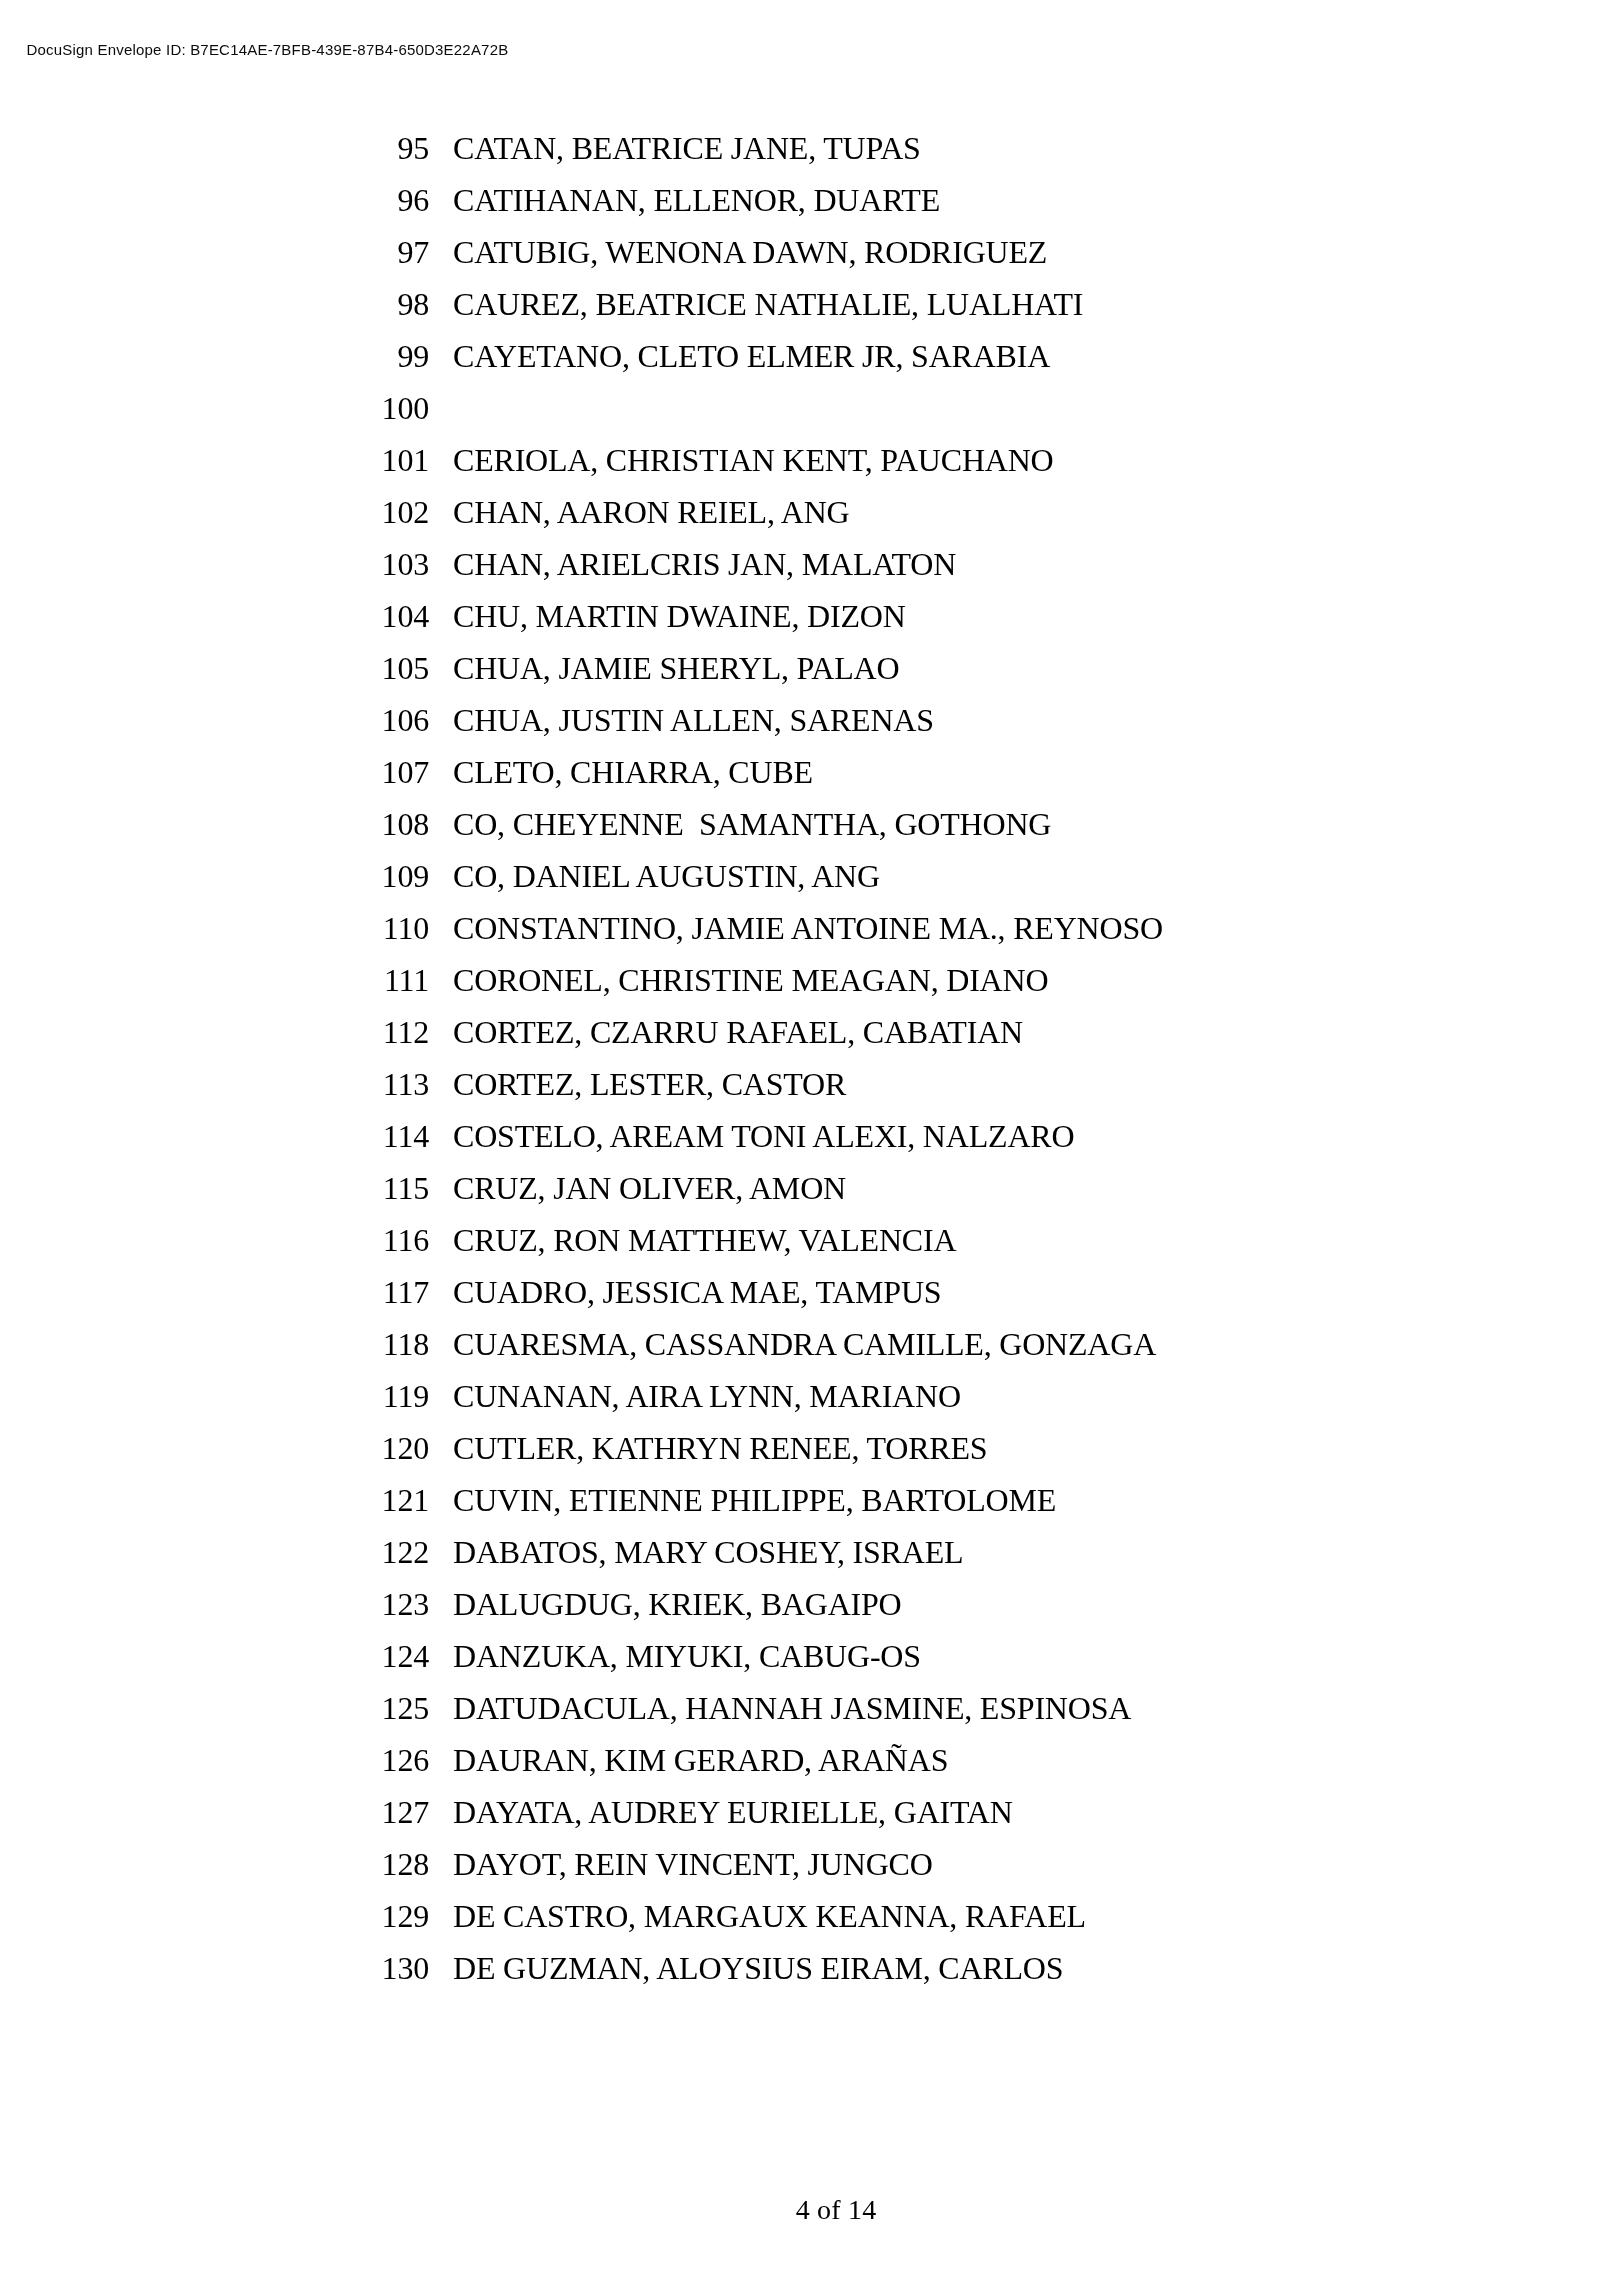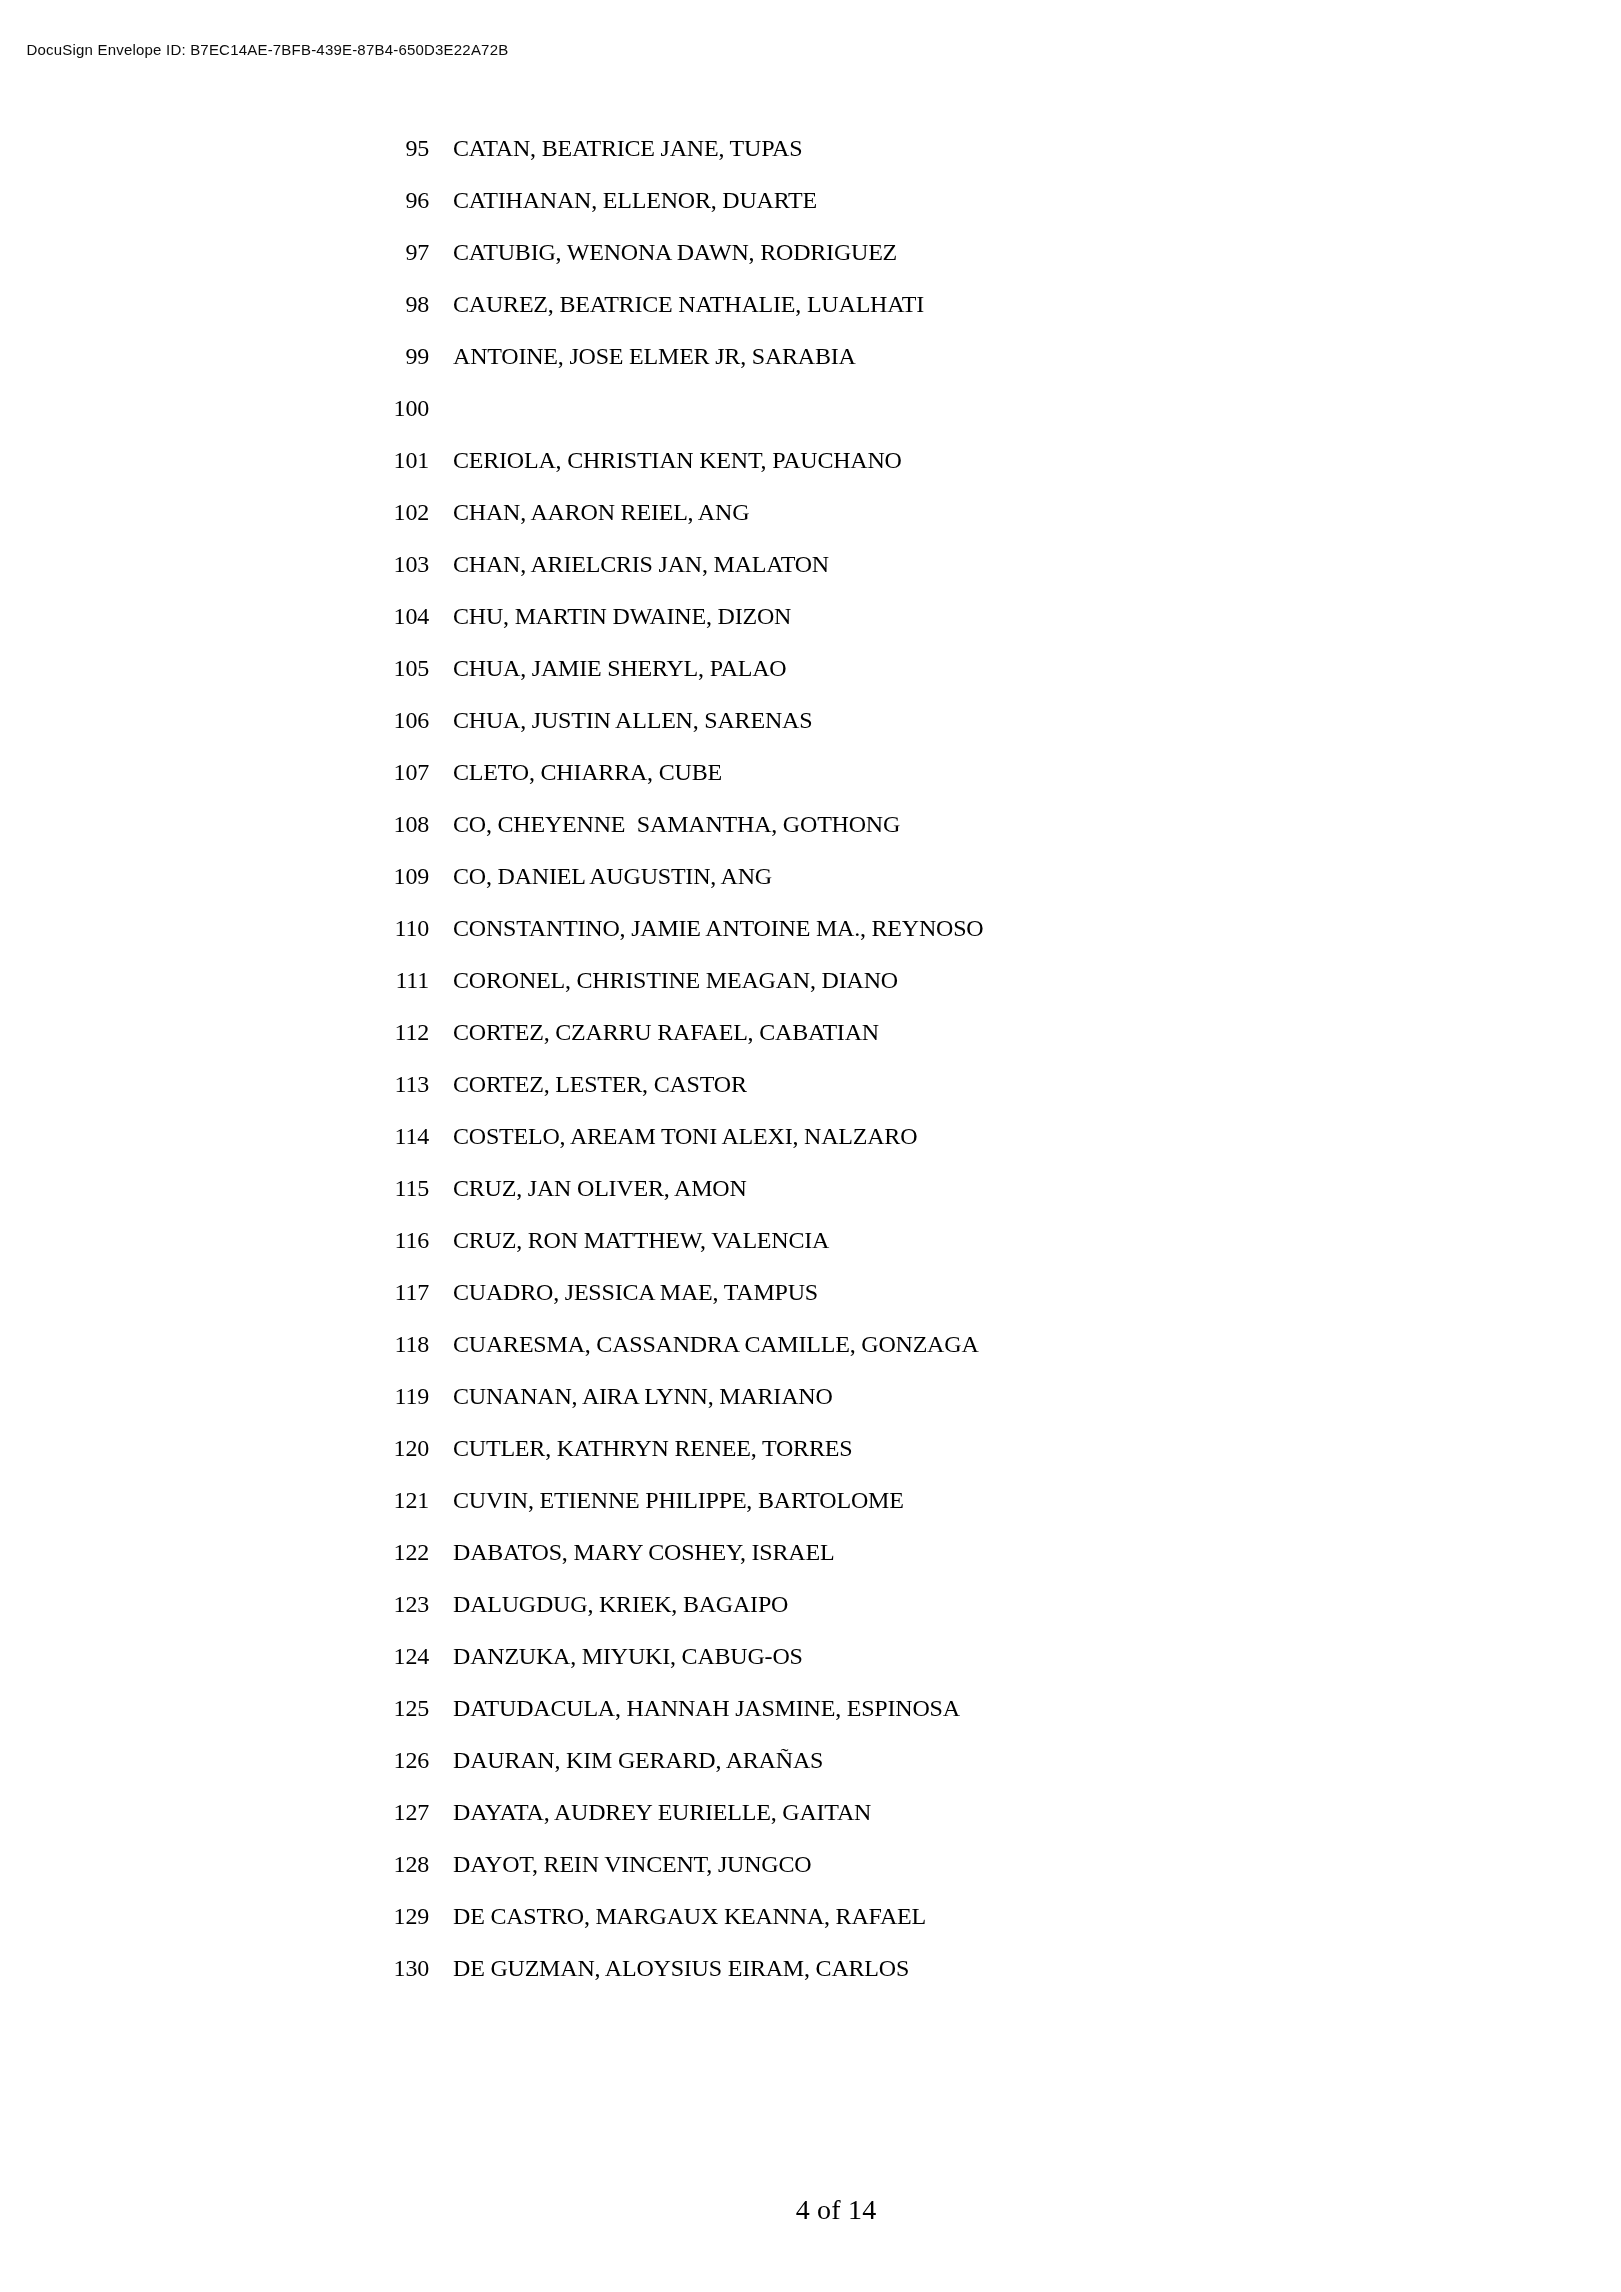--- a/index.html
+++ b/index.html
@@ -29,21 +29,21 @@
     top: 122px;
     width: 100%;
     margin: 0;
     padding: 0;
     list-style: none;
   }
   .roster .row {
     display: flex;
     align-items: center;
     height: 52px;
-    font-size: 24px;
+    font-size: 32px;
     letter-spacing: -0.2px;
   }
   .roster .num {
     flex: 0 0 429px;
     width: 429px;
     text-align: right;
     font-variant-numeric: oldstyle-nums;
   }
   .roster .name {
     margin-left: 24px;
@@ -81,21 +81,21 @@
     <span class="name">CATUBIG, WENONA DAWN, RODRIGUEZ</span>
   </li>
 
   <li class="row">
     <span class="num">98</span>
     <span class="name">CAUREZ, BEATRICE NATHALIE, LUALHATI</span>
   </li>
 
   <li class="row">
     <span class="num">99</span>
-    <span class="name">ANTOINE, JOSE ELMER JR, SARABIA</span>
+    <span class="name">CAYETANO, CLETO ELMER JR, SARABIA</span>
   </li>
 
   <li class="row">
     <span class="num">100</span>
   </li>
 
   <li class="row">
     <span class="num">101</span>
     <span class="name">CERIOLA, CHRISTIAN KENT, PAUCHANO</span>
   </li>

